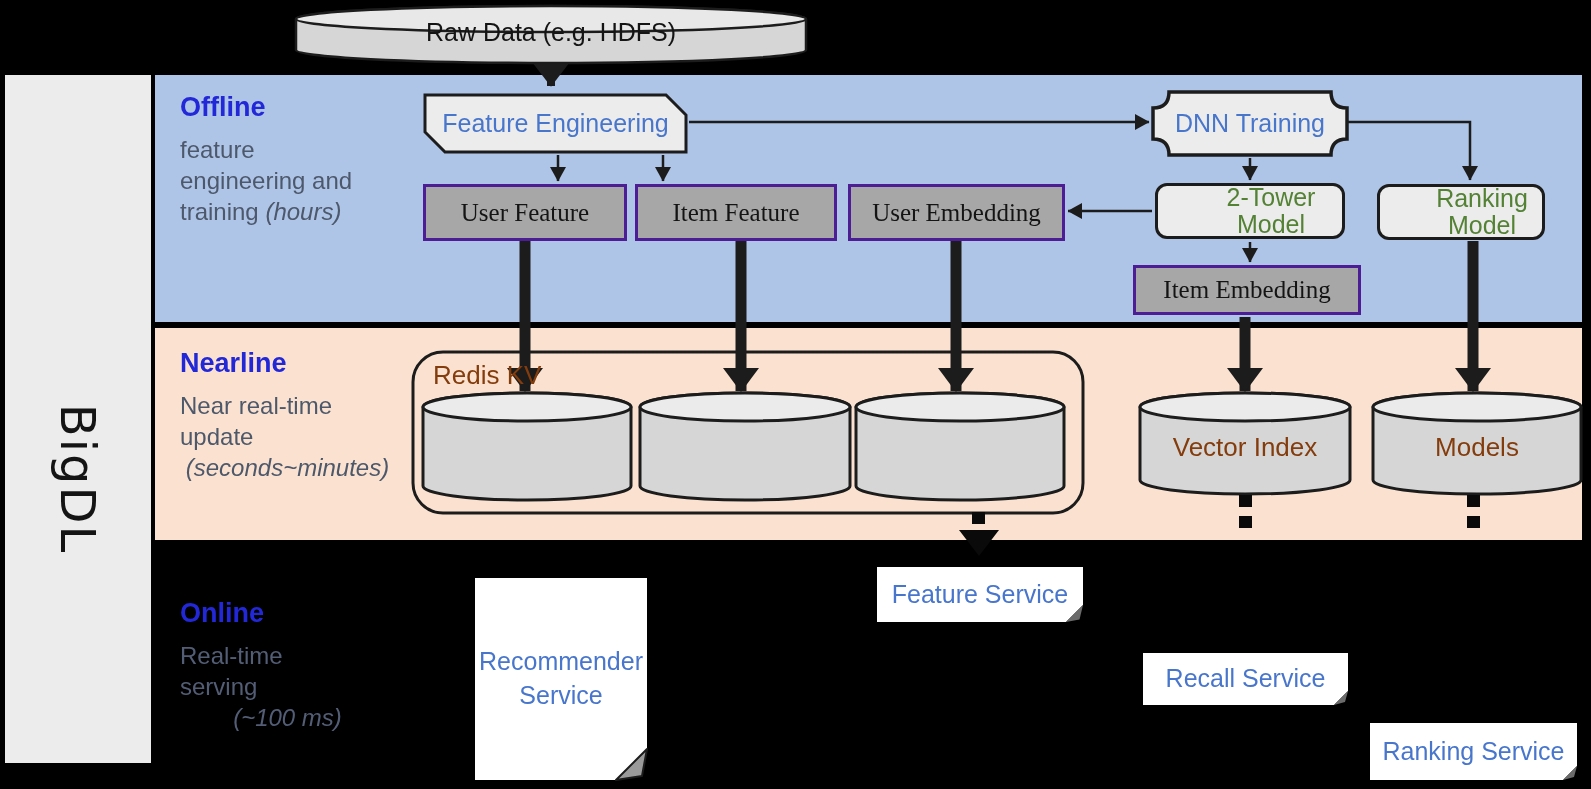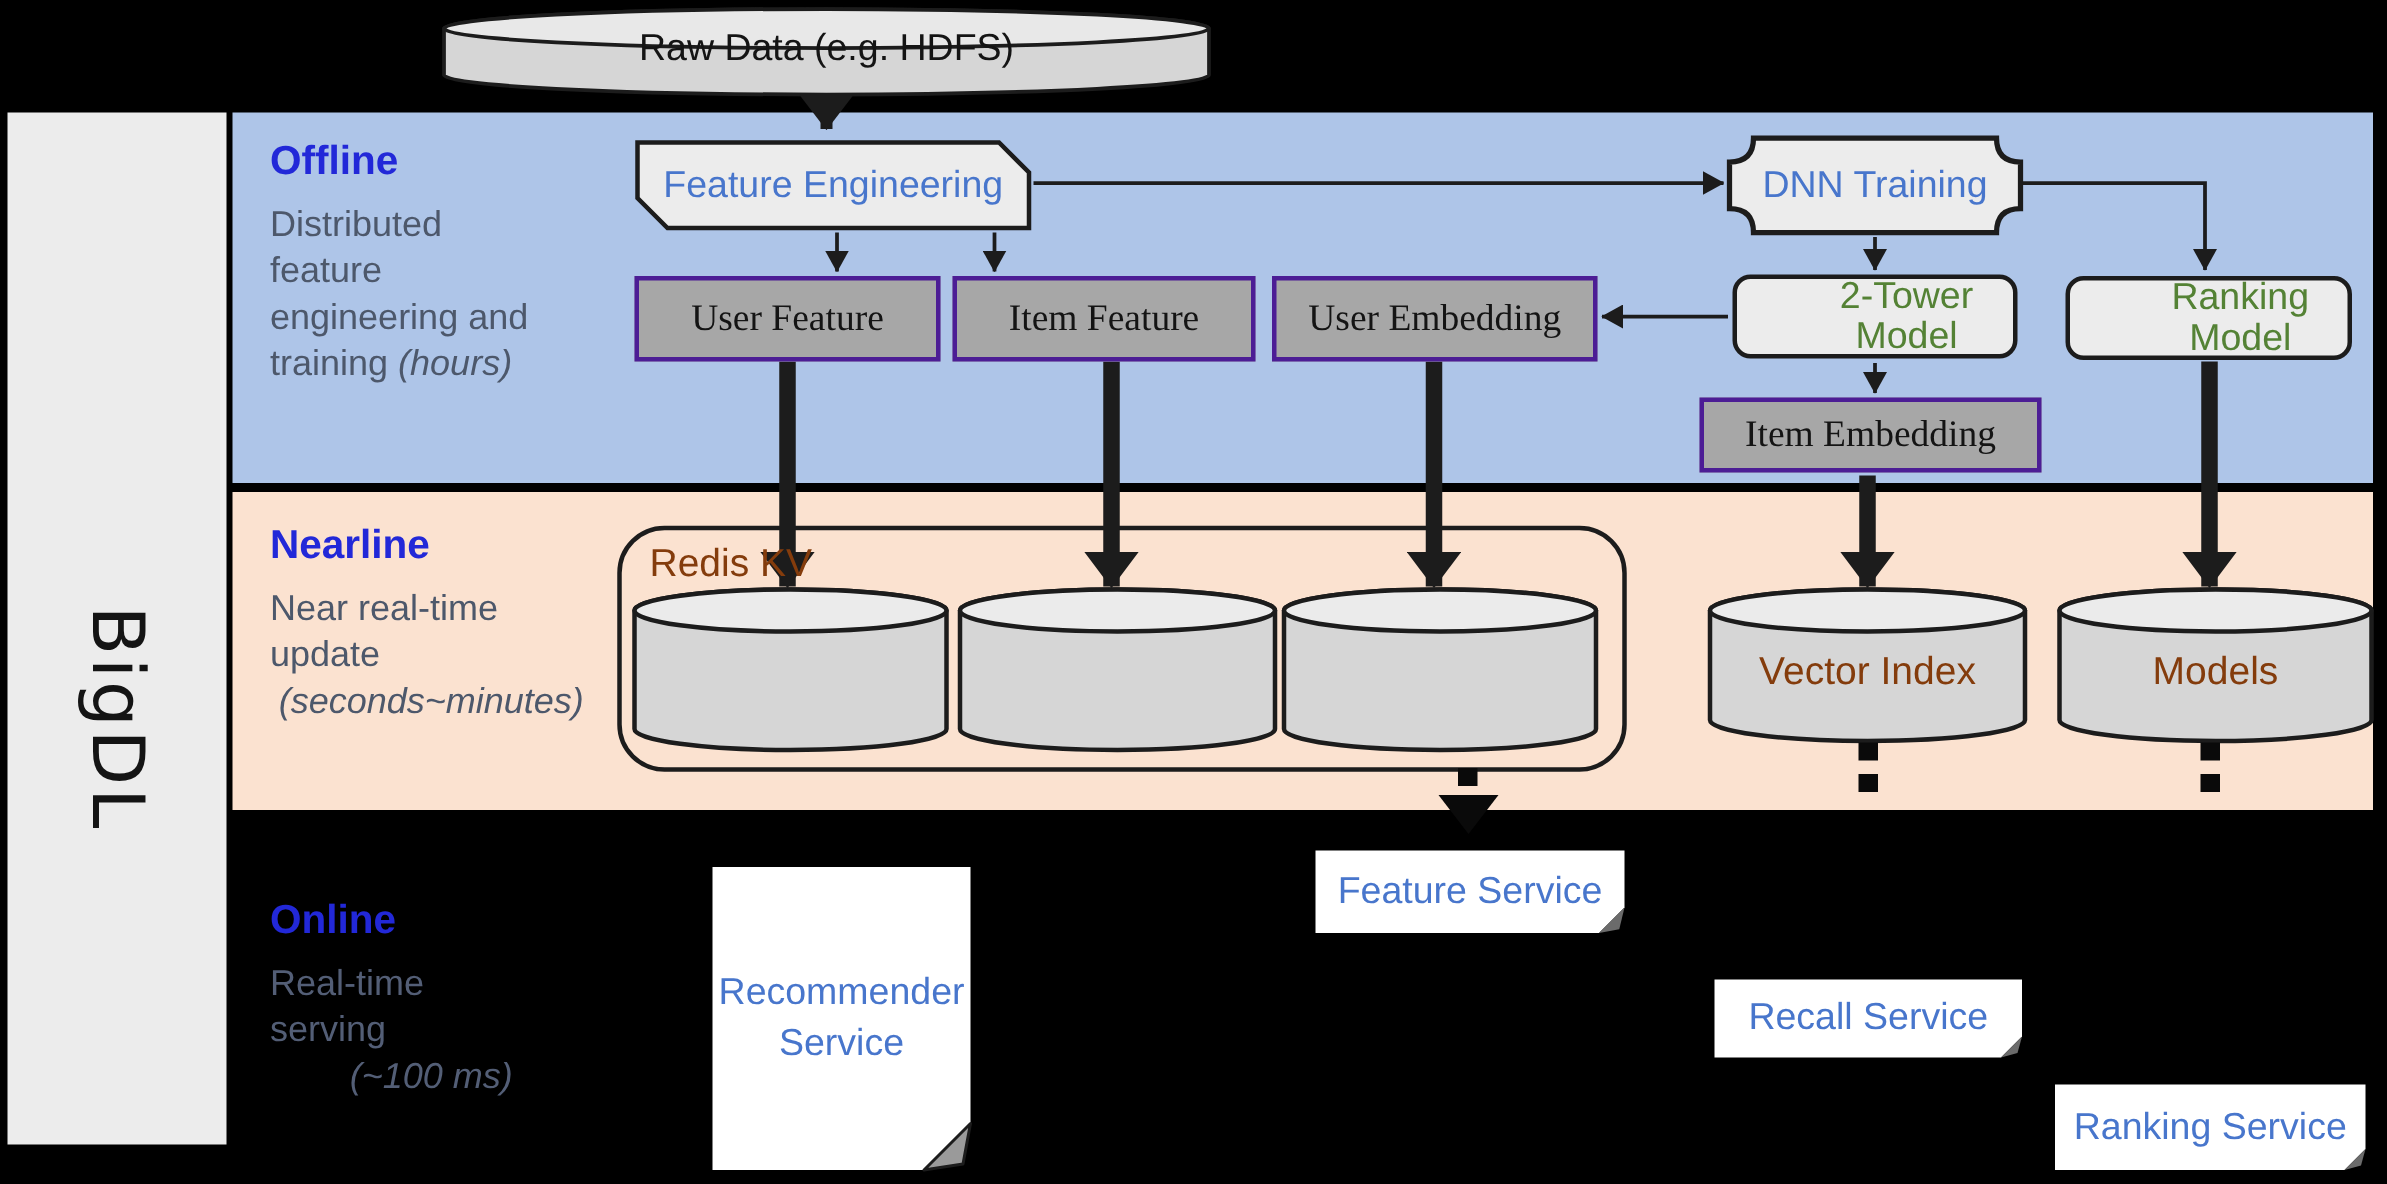--- a/index.html
+++ b/index.html
@@ -141,21 +141,20 @@
       <rect x="1467" y="495" width="13" height="12"></rect>
       <rect x="1467" y="516" width="13" height="12"></rect>
     </g>
   </svg>
 
   <div class="node t-black" style="left:296px;top:8px;width:510px;height:50px;">Raw Data (e.g. HDFS)</div>
 
   <div class="band-label" style="left:180px;top:92px;">
     <div class="band-title">Offline</div>
     <div class="band-sub">
-      <span>Distributed</span>
       <span>feature</span>
       <span>engineering and</span>
       <span class="mix"><span>training </span><i>(hours)</i></span>
     </div>
   </div>
 
   <div class="band-label" style="left:180px;top:348px;">
     <div class="band-title">Nearline</div>
     <div class="band-sub">
       <span>Near real-time</span>
@@ -172,21 +171,21 @@
       <span class="iline">(~100 ms)</span>
     </div>
   </div>
 
   <div class="node t-blue" style="left:425px;top:95px;width:261px;height:57px;">Feature Engineering</div>
   <div class="node t-blue" style="left:1153px;top:92px;width:194px;height:63px;">DNN Training</div>
   <div class="node gray-box" style="left:423px;top:184px;width:204px;height:57px;">User Feature</div>
   <div class="node gray-box" style="left:635px;top:184px;width:202px;height:57px;">Item Feature</div>
   <div class="node gray-box" style="left:848px;top:184px;width:217px;height:57px;">User Embedding</div>
   <div class="node rounded-box t-green" style="left:1155px;top:183px;width:190px;height:56px;">2-Tower Model</div>
-  <div class="node rounded-box t-green" style="left:1377px;top:184px;width:191px;height:56px;">Ranking Model</div>
+  <div class="node rounded-box t-green" style="left:1377px;top:184px;width:168px;height:56px;">Ranking Model</div>
   <div class="node gray-box" style="left:1133px;top:265px;width:228px;height:50px;">Item Embedding</div>
 
   <div class="redis-label t-brown">Redis KV</div>
   <div class="cyl-label t-brown" style="left:1140px;top:432px;width:210px;">Vector Index</div>
   <div class="cyl-label t-brown" style="left:1373px;top:432px;width:208px;">Models</div>
 
   <div class="node t-blue" style="left:877px;top:567px;width:206px;height:55px;">Feature Service</div>
   <div class="node t-blue" style="left:481px;top:578px;width:160px;height:202px;line-height:1.35;">Recommender Service</div>
   <div class="node t-blue" style="left:1143px;top:653px;width:205px;height:52px;">Recall Service</div>
   <div class="node t-blue" style="left:1370px;top:723px;width:207px;height:57px;">Ranking Service</div>

